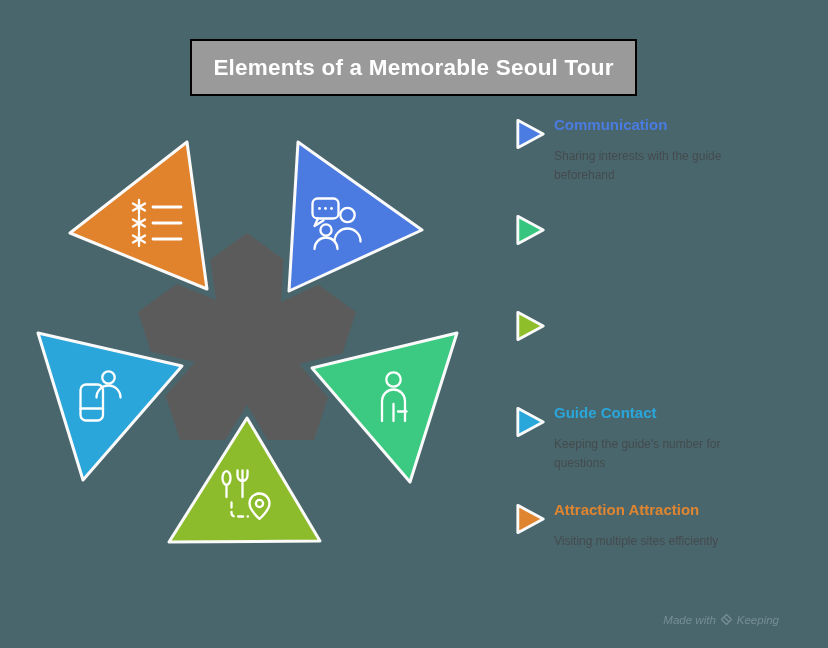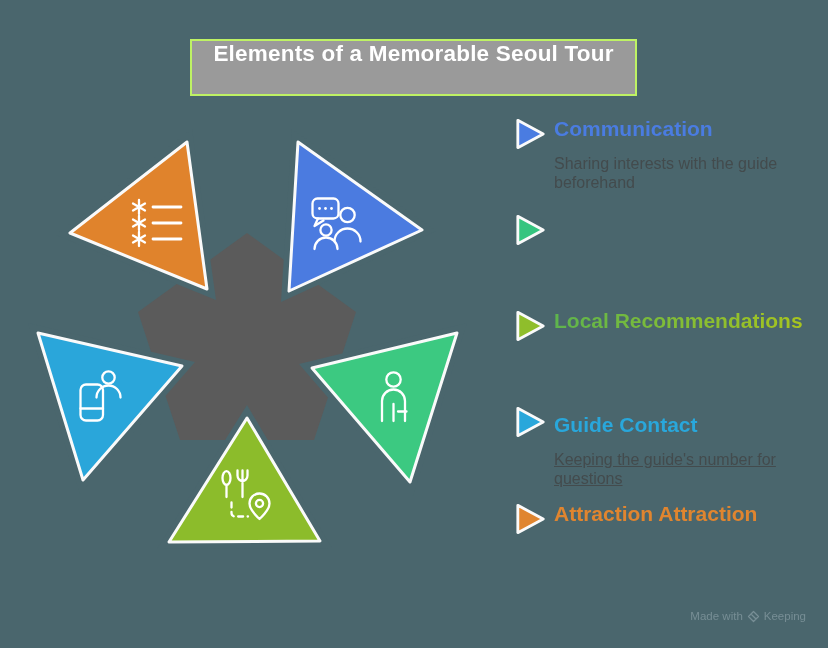--- a/index.html
+++ b/index.html
@@ -3,41 +3,41 @@
 <meta charset="utf-8">
 <style>
   html,body{margin:0;padding:0;}
   body{
     width:828px;height:648px;position:relative;overflow:hidden;
     font-family:"Liberation Sans",sans-serif;
     background:#4a666d;
   }
   .title-box{
     position:absolute;left:190px;top:39px;width:447px;height:57px;
-    background:#9a9a9a;border:2px solid #bef264;box-sizing:border-box;
-    display:flex;justify-content:center;
+    background:#9a9a9a;border:2px solid #000000;box-sizing:border-box;
+    display:flex;align-items:center;justify-content:center;
   }
   .title-box h1{
     margin:0;font-size:22.5px;font-weight:bold;color:#ffffff;letter-spacing:.2px;
     white-space:nowrap;
   }
   .diagram{position:absolute;left:0;top:0;width:490px;height:600px;}
   .icon-stroke{stroke:#ffffff;fill:none;stroke-width:2.3;stroke-linecap:round;stroke-linejoin:round;}
   .tri{stroke:#fafafa;stroke-width:3;stroke-linejoin:round;}
   .legend{position:absolute;left:515px;top:0;width:300px;}
   .legend-item{position:absolute;left:0;width:300px;}
   .legend-item .bullet{position:absolute;left:0;top:2px;width:32px;height:32px;}
   .bullet polygon{stroke:#fafafa;stroke-width:3;stroke-linejoin:round;}
   .legend-text{position:absolute;left:39px;top:0;width:260px;}
-  .legend-heading{font-size:21px;font-weight:bold;line-height:1.2;margin:0 0 13px 0;white-space:nowrap;}
-  .legend-desc{font-size:16px;line-height:19px;white-space:pre-line;}
+  .legend-heading{font-size:15px;font-weight:bold;line-height:1.2;margin:0 0 13px 0;white-space:nowrap;}
+  .legend-desc{font-size:12px;line-height:19px;white-space:pre-line;}
   .watermark{
-    position:absolute;right:22px;top:610px;height:16px;
-    display:flex;align-items:flex-start;gap:4px;
-    font-size:11.5px;color:#778e95;cursor:pointer;text-decoration:none;
+    position:absolute;right:49px;top:610px;height:16px;
+    display:flex;align-items:flex-end;gap:4px;
+    font-size:11.5px;color:#778e95;cursor:pointer;text-decoration:none;font-style:italic;
   }
   .watermark svg{display:block;}
 </style>
 </head>
 <body style="background-color: rgb(74, 102, 109);">
 
 <div class="title-box" style="background-color: rgb(154, 154, 154);">
   <h1 style="color: rgb(255, 255, 255);">Elements of a Memorable Seoul Tour</h1>
 </div>
 
@@ -128,41 +128,41 @@
     </svg>
     <div class="legend-text">
     </div>
   </div>
 
   <div class="legend-item" style="top:308px">
     <svg class="bullet" viewBox="0 0 34 34">
       <polygon points="3,2.5 30,17 3,31.5" fill="#8fbe2b"></polygon>
     </svg>
     <div class="legend-text">
-      <div class="legend-heading" style="background-image: linear-gradient(90deg, rgb(94, 181, 77), rgb(171, 197, 28)); background-clip: text; color: transparent;">Local Recommendations</div>
     </div>
   </div>
 
   <div class="legend-item" style="top:404px">
     <svg class="bullet" viewBox="0 0 34 34">
       <polygon points="3,2.5 30,17 3,31.5" fill="#29a7db"></polygon>
     </svg>
     <div class="legend-text">
-      <div class="legend-heading" style="color: rgb(41, 167, 219); margin-top: 8px;">Guide Contact</div>
-      <div class="legend-desc" style="color: rgb(67, 75, 77); text-decoration: underline;">Keeping the guide's number for
+      <div class="legend-heading" style="color: rgb(41, 167, 219);">Guide Contact</div>
+      <div class="legend-desc" style="color: rgb(67, 75, 77);">Keeping the guide's number for
 questions</div>
     </div>
   </div>
 
   <div class="legend-item" style="top:501px">
     <svg class="bullet" viewBox="0 0 34 34">
       <polygon points="3,2.5 30,17 3,31.5" fill="#e0852f"></polygon>
     </svg>
     <div class="legend-text">
       <div class="legend-heading" style="color: rgb(224, 133, 47);">Attraction Attraction</div>
+      <div class="legend-desc" style="color: rgb(67, 75, 77);">Visiting multiple sites efficiently</div>
     </div>
   </div>
 
 </div>
 
 <div class="watermark">
   <span>Made with</span>
   <svg width="13" height="13" viewBox="0 0 13 13">
     <path d="M1.5,6.5 L6.5,1.5 L11.5,6.5 L6.5,11.5 Z M4,4 L9,9" fill="none" stroke="#778e95" stroke-width="1.3" stroke-linejoin="round"></path>
   </svg>

